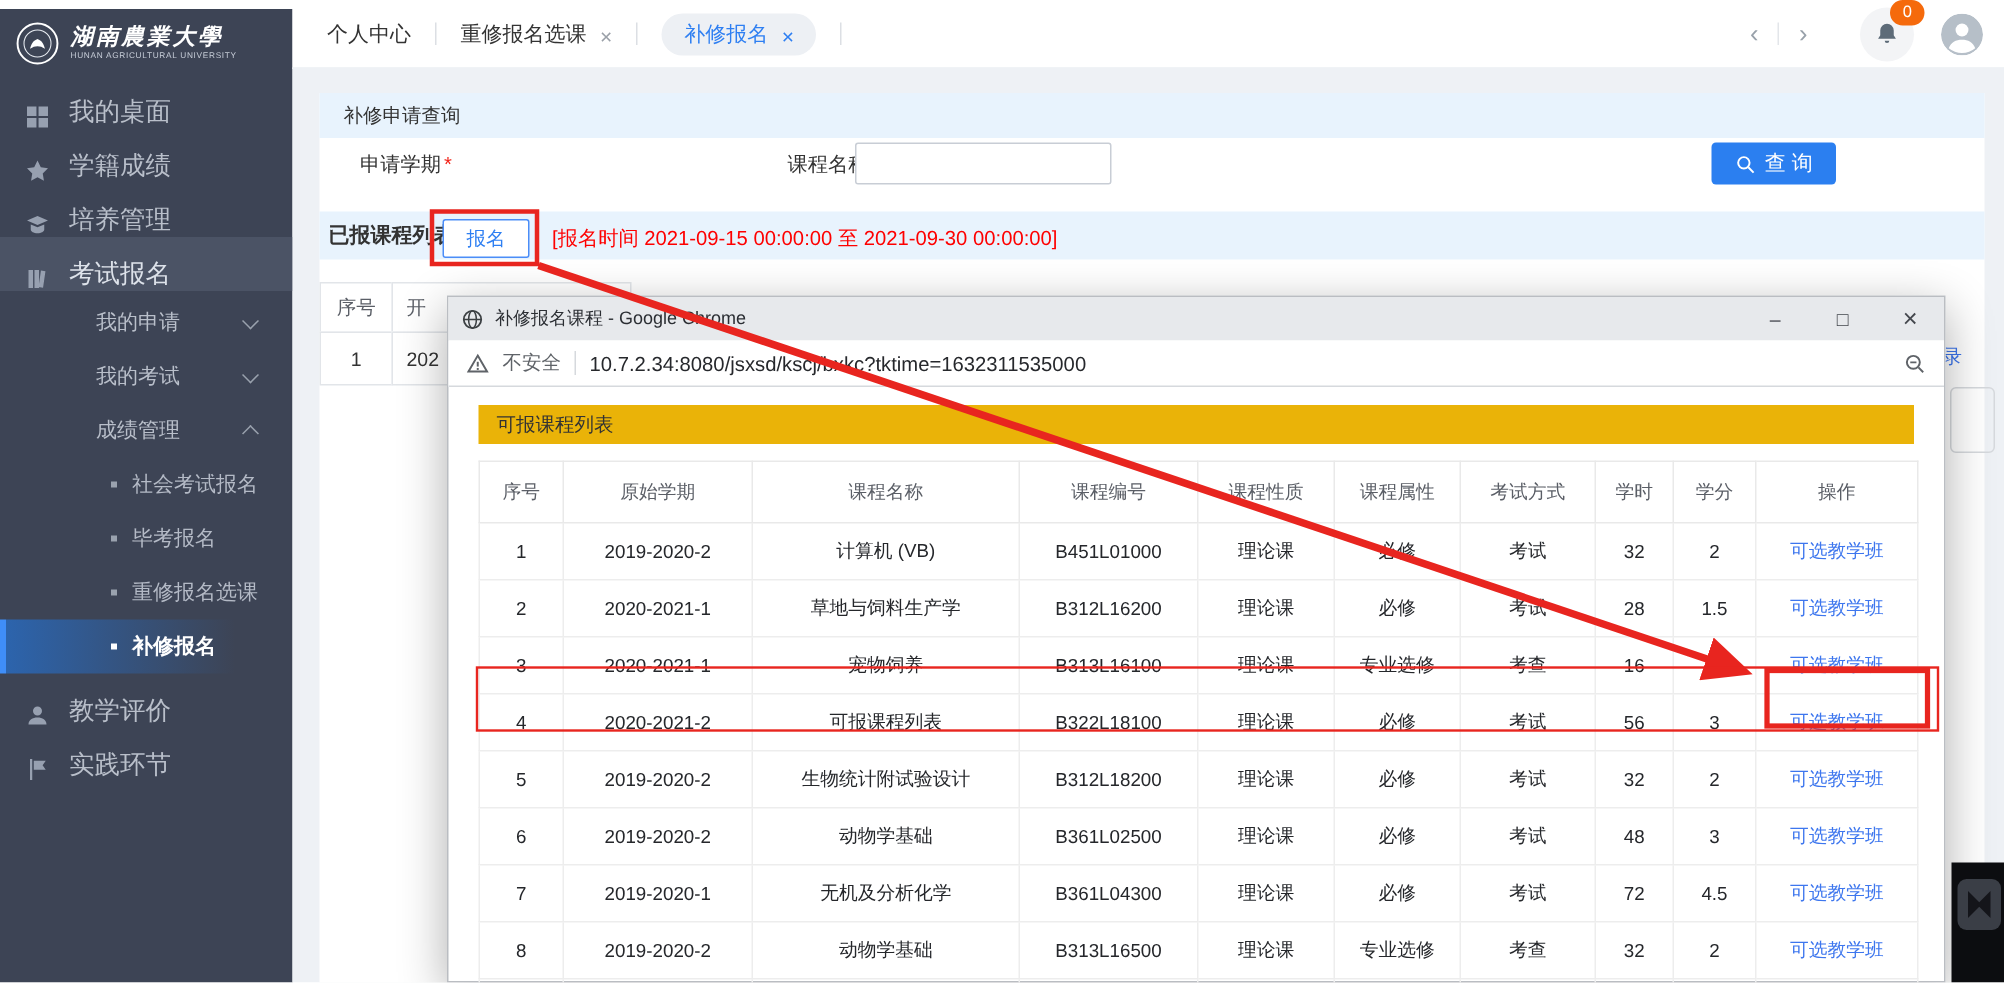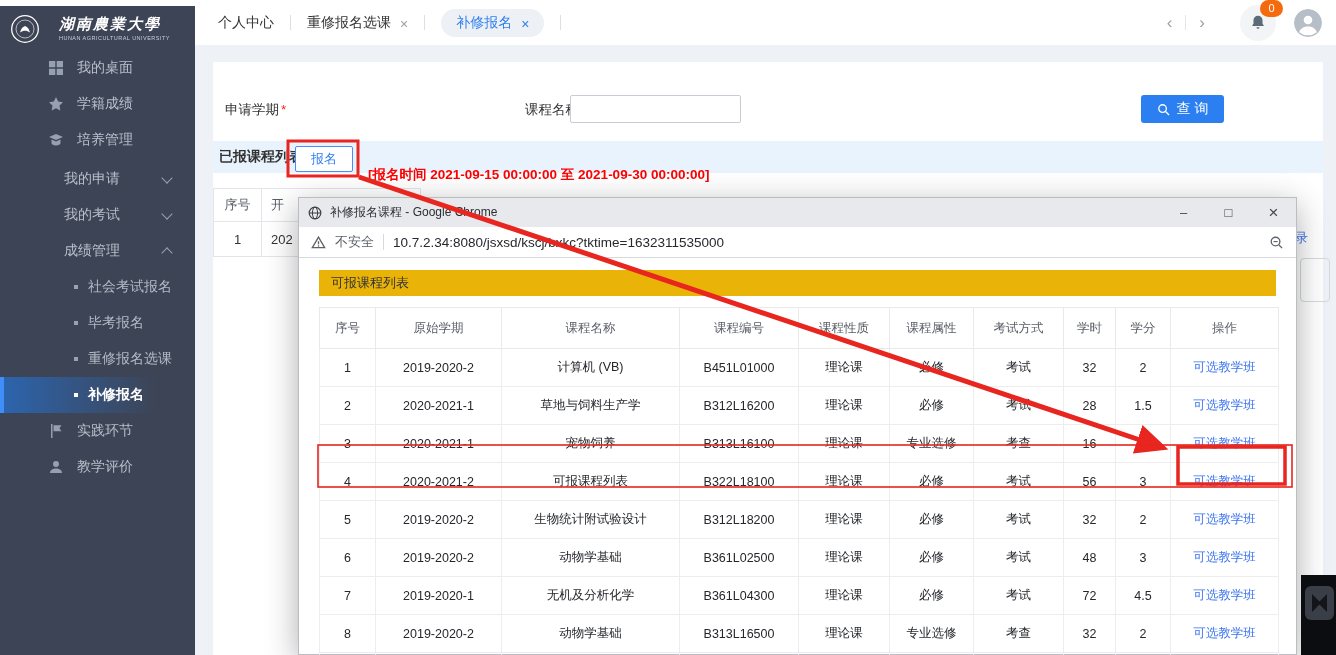--- a/index.html
+++ b/index.html
@@ -1,26 +1,26 @@
 <!DOCTYPE html>
 <html><head>
 <meta charset="utf-8">
 <style>
   html,body{margin:0;padding:0;background:#fff;}
   #app{position:relative;width:1336px;height:655px;overflow:hidden;
        font-family:"Liberation Sans","DejaVu Sans",sans-serif;-webkit-font-smoothing:antialiased;}
 
   
   .sidebar{position:absolute;left:0;top:6px;width:195px;height:649px;background:#3d4455;}
-  .logo{display:flex;align-items:center;gap:19px;padding:6px 8px 4px 10px;height:34px;}
+  .logo{display:flex;align-items:center;gap:7px;padding:6px 8px 4px 10px;height:34px;}
   .logo-seal{width:30px;height:30px;flex:0 0 30px;}
   .logo-txt{display:flex;flex-direction:column;line-height:1;}
   .logo-cn{font-family:"DejaVu Serif",serif;font-style:italic;font-weight:bold;font-size:15px;color:#fff;letter-spacing:2px;white-space:nowrap;}
   .logo-en{font-size:6px;color:#c7cdd8;letter-spacing:.5px;margin-top:3px;white-space:nowrap;transform:scale(.92);transform-origin:left;}
-  .sb-item{height:36px;display:flex;align-items:center;padding-left:48px;gap:13px;color:#b9bfca;font-size:14px;cursor:pointer;}
+  .sb-item{height:36px;display:flex;align-items:flex-end;padding-left:17px;gap:13px;color:#b9bfca;font-size:17px;cursor:pointer;}
   .sb-item.selected{background:#4b5365;color:#dde2ea;}
   .sb-item .ic{width:16px;height:16px;flex:0 0 16px;}
   .sb-group{height:36px;display:flex;align-items:center;color:#b9bfca;font-size:14px;padding:0 24px 0 64px;justify-content:space-between;cursor:pointer;}
   .chev{width:7px;height:7px;border-right:1.6px solid #99a1ad;border-bottom:1.6px solid #99a1ad;transform:rotate(45deg);margin-top:-3px;}
   .chev.up{transform:rotate(-135deg);margin-top:4px;}
   .sb-sub{height:36px;display:flex;align-items:center;padding-left:74px;color:#b4bac6;font-size:14px;cursor:pointer;}
   .sb-sub .blt{width:4px;height:4px;background:#9aa2ae;margin-right:10px;flex:0 0 4px;}
   .sb-sub.active{background:linear-gradient(90deg,#2c64ad 0%,rgba(44,100,173,.55) 35%,rgba(61,68,85,0) 80%);
                  border-left:4px solid #3f8ef9;padding-left:70px;color:#fff;font-weight:bold;}
   .sb-sub.active .blt{background:#fff;}
@@ -46,34 +46,34 @@
 
   
   .main-bg{position:absolute;left:195px;top:45px;width:1141px;height:610px;background:#eef1f5;}
   .card{position:absolute;left:213px;top:62px;width:1110px;height:593px;background:#fff;}
   .secbar{position:absolute;left:0;width:1110px;height:30px;background:#e8f3fd;display:flex;align-items:center;
           padding-left:16px;box-sizing:border-box;font-size:13px;color:#333;}
   .secbar.b1{top:0;}
   .secbar2{position:absolute;left:0;top:79px;width:1110px;height:32px;background:#e8f3fd;display:flex;align-items:center;}
   .lbl{font-size:13.5px;color:#333;}
   .req{color:#f2271c;margin-left:2px;}
-  .form-label-term{position:absolute;left:12px;top:39px;}
+  .form-label-term{position:absolute;left:27px;top:39px;}
   .select{position:absolute;left:97px;top:33px;width:187px;height:28px;border:1px solid #c8cdd5;border-radius:2px;
           box-sizing:border-box;display:flex;align-items:center;padding:0 10px;font-size:14px;color:#333;background:#fff;cursor:pointer;}
   .select .sel-chev{position:absolute;right:10px;top:9px;width:8px;height:8px;border-right:1.6px solid #7d8b9c;border-bottom:1.6px solid #7d8b9c;transform:rotate(45deg);}
   .form-label-course{position:absolute;left:312px;top:39px;}
   .input{position:absolute;left:357px;top:33px;width:171px;height:28px;border:1px solid #c8cdd5;border-radius:2px;
          box-sizing:border-box;padding:0 8px;font-size:13px;color:#333;outline:none;font-family:inherit;}
   .btn-search{position:absolute;left:928px;top:33px;width:83px;height:28px;background:#2b7ff0;border:none;border-radius:3px;
               color:#fff;font-size:14px;display:flex;align-items:center;justify-content:center;gap:7px;cursor:pointer;}
   .btn-search svg{width:13px;height:13px;}
   .enrolled-lbl{font-weight:bold;font-size:14px;color:#333;margin-left:6px;}
   .btn-signup{position:absolute;left:82px;top:84px;width:58px;height:26px;background:#fff;border:1px solid #4b8df8;
               color:#2e7ff2;font-size:13px;display:flex;align-items:center;justify-content:center;cursor:pointer;border-radius:2px;}
-  .period{position:absolute;left:155px;top:100px;height:26px;display:flex;align-items:center;color:#fe0000;font-weight:bold;font-size:13.5px;}
+  .period{position:absolute;left:155px;top:84px;height:26px;display:flex;align-items:center;color:#fe0000;font-weight:normal;font-size:13.5px;}
   
   .bg-table{position:absolute;left:0;top:126px;display:flex;flex-direction:column;font-size:13px;color:#333;}
   .bg-tr{display:flex;}
   .bg-th,.bg-td{border:1px solid #e2e5e9;box-sizing:border-box;display:flex;align-items:center;justify-content:center;background:#fff;}
   .bg-th{height:34px;color:#5a5e66;}
   .bg-td{height:36px;margin-top:-1px;}
   .c1{width:49px;}
   .c2{width:160px;justify-content:flex-start;padding-left:9px;margin-left:-1px;}
   .partial-link{position:absolute;left:1082px;top:167px;color:#3d76ee;font-size:13px;}
   .frag{position:absolute;left:1087px;top:196px;width:30px;height:44px;border:1px solid #d6d9dd;border-radius:4px;box-sizing:border-box;}
@@ -135,20 +135,26 @@
               <path fill="#97a0b0" d="M8 1l2.2 4.5 4.8.7-3.5 3.4.8 4.9L8 12.2l-4.3 2.3.8-4.9L1 6.2l4.8-.7z"></path>
             </svg></span>
           <span>学籍成绩</span>
         </div>
         <div class="sb-item">
           <span class="ic"><svg viewBox="0 0 16 16">
               <path fill="#97a0b0" d="M8 2L1 5l7 3 7-3zM3.5 7.6V11c0 1.4 2 2.5 4.5 2.5s4.5-1.1 4.5-2.5V7.6L8 9.5z"></path>
             </svg></span>
           <span>培养管理</span>
         </div>
+        <div class="sb-item selected">
+          <span class="ic"><svg viewBox="0 0 16 16">
+              <path fill="#97a0b0" d="M2 2h3v12H2zM6 2h3v12H6zM10.3 2.4l3 .5-1.6 11-3-.5z"></path>
+            </svg></span>
+          <span>考试报名</span>
+        </div>
       </div>
     <div class="spacer3"></div>
     <div>
         <div class="sb-group">
           <span>我的申请</span>
           <span class="chev"></span>
         </div>
         <div class="sb-group">
           <span>我的考试</span>
           <span class="chev"></span>
@@ -172,29 +178,29 @@
           <span>重修报名选课</span>
         </div>
         <div class="sb-sub active">
           <span class="blt"></span>
           <span>补修报名</span>
         </div>
       </div>
     <div>
         <div class="sb-item">
           <span class="ic"><svg viewBox="0 0 16 16">
+              <path fill="#97a0b0" d="M8 2a3 3 0 1 1 0 6 3 3 0 0 1 0-6zM2 14c0-3 2.7-4.6 6-4.6s6 1.6 6 4.6z"></path>
+            </svg></span>
+          <span>教学评价</span>
+        </div>
+        <div class="sb-item">
+          <span class="ic"><svg viewBox="0 0 16 16">
               <path fill="#97a0b0" d="M3 1h1.5v14H3zM5.5 2.2h8l-2.1 3 2.1 3h-8z"></path>
             </svg></span>
           <span>实践环节</span>
-        </div>
-        <div class="sb-item">
-          <span class="ic"><svg viewBox="0 0 16 16">
-              <path fill="#97a0b0" d="M8 2a3 3 0 1 1 0 6 3 3 0 0 1 0-6zM2 14c0-3 2.7-4.6 6-4.6s6 1.6 6 4.6z"></path>
-            </svg></span>
-          <span>教学评价</span>
         </div>
       </div>
   </div>
 
   <div class="topbar">
     <div class="tab-bar">
         <div class="tab">
           <span>个人中心</span>
         </div>
         <div class="tdiv"></div>
@@ -225,20 +231,23 @@
             <circle cx="14" cy="14" r="14" fill="#b6bfc8"></circle>
             <circle cx="14" cy="11" r="4.3" fill="#fff"></circle>
             <path d="M5.2 23.2c1.3-4 4.8-5.7 8.8-5.7s7.5 1.7 8.8 5.7a14 14 0 0 1-17.6 0z" fill="#fff"></path>
           </svg>
       </span>
     </div>
   </div>
 
   <div class="main-bg"></div>
   <div class="card">
+    <div class="secbar b1">
+      <span>补修申请查询</span>
+    </div>
 
     <span class="lbl form-label-term">
       <span>申请学期</span><span class="req">*</span>
     </span>
     <span class="lbl form-label-course">课程名称</span>
     <input class="input" value="" style="">
     <button class="btn-search">
       <svg viewBox="0 0 14 14">
           <circle cx="6" cy="6" r="4.1" fill="none" stroke="#fff" stroke-width="1.4"></circle>
           <path d="M9.2 9.2L13 13" stroke="#fff" stroke-width="1.4"></path>

